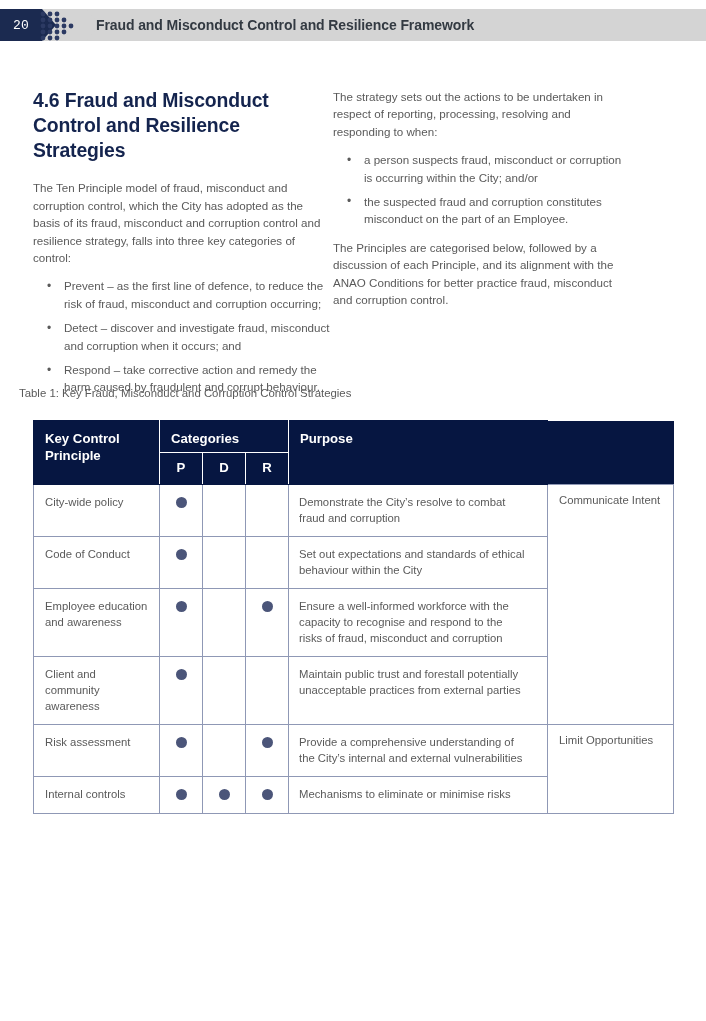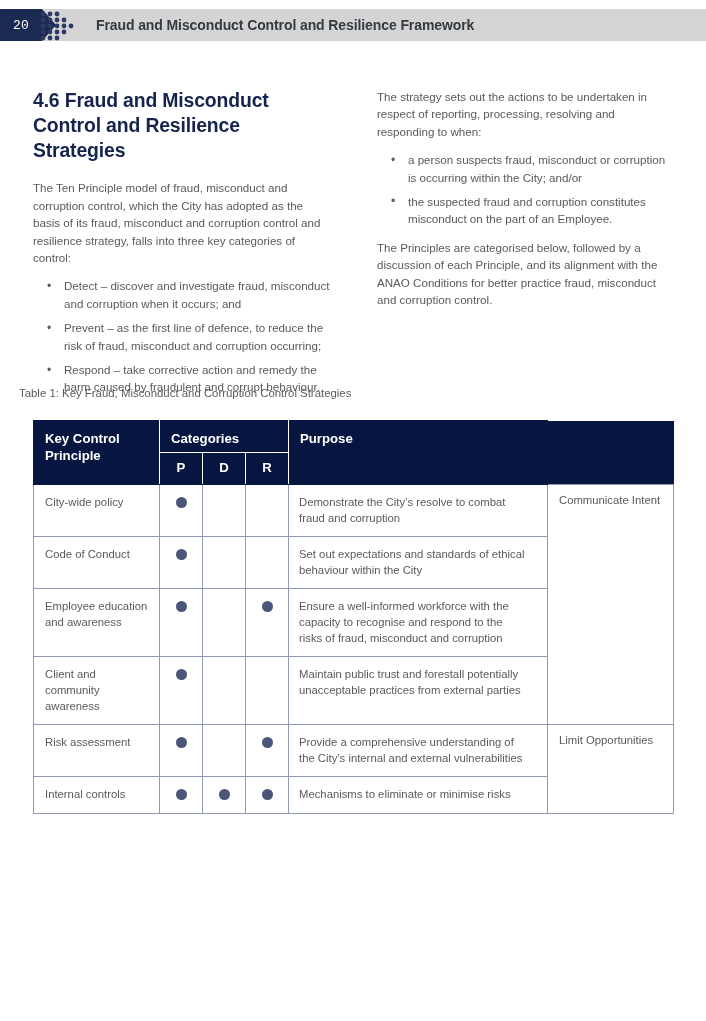--- a/index.html
+++ b/index.html
@@ -76,21 +76,20 @@
 
   
   .content {
     position: absolute;
     left: 33px; top: 88px;
     width: 640px;
   }
 
   .columns {
     display: flex;
-    gap: 44px;
   }
   .col-left  { width: 300px; }
   .col-right { width: 296px; }
 
   h1.section-title {
     font-size: 19.4px;
     font-weight: bold;
     line-height: 1.28;
     color: #14244e;
     letter-spacing: -0.15px;
@@ -273,22 +272,22 @@
 
   <div class="content">
     <div class="columns">
 
       <div class="col-left">
         <h1 class="section-title">4.6 Fraud and Misconduct Control and Resilience Strategies</h1>
 
         <p class="body-text">The Ten Principle model of fraud, misconduct and corruption control, which the City has adopted as the basis of its fraud, misconduct and corruption control and resilience strategy, falls into three key categories of control:</p>
 
         <ul class="bullets">
+          <li>Prevent – as the first line of defence, to reduce the risk of fraud, misconduct and corruption occurring;</li>
           <li>Detect – discover and investigate fraud, misconduct and corruption when it occurs; and</li>
-          <li>Prevent – as the first line of defence, to reduce the risk of fraud, misconduct and corruption occurring;</li>
           <li>Respond – take corrective action and remedy the harm caused by fraudulent and corrupt behaviour.</li>
         </ul>
       </div>
 
       <div class="col-right">
         <p class="body-text">The strategy sets out the actions to be undertaken in respect of reporting, processing, resolving and responding to when:</p>
 
         <ul class="bullets">
           <li>a person suspects fraud, misconduct or corruption is occurring within the City; and/or</li>
           <li>the suspected fraud and corruption constitutes misconduct on the part of an Employee.</li>

